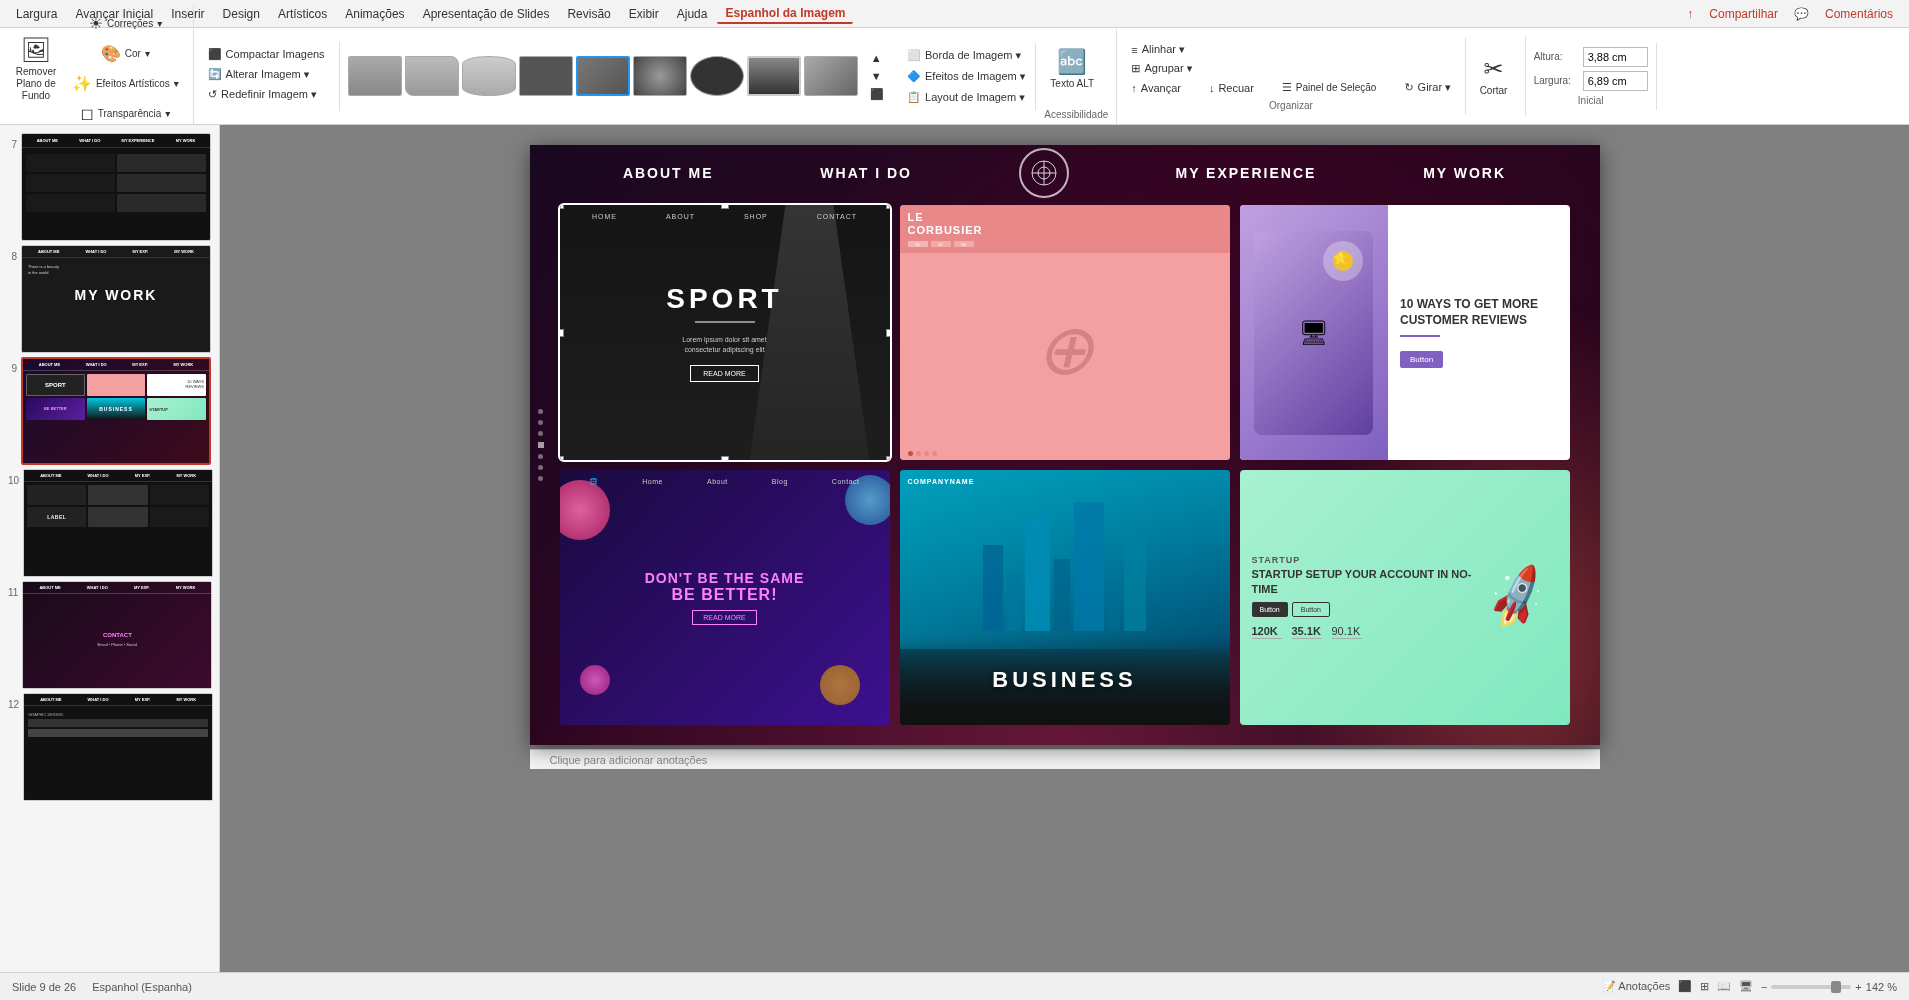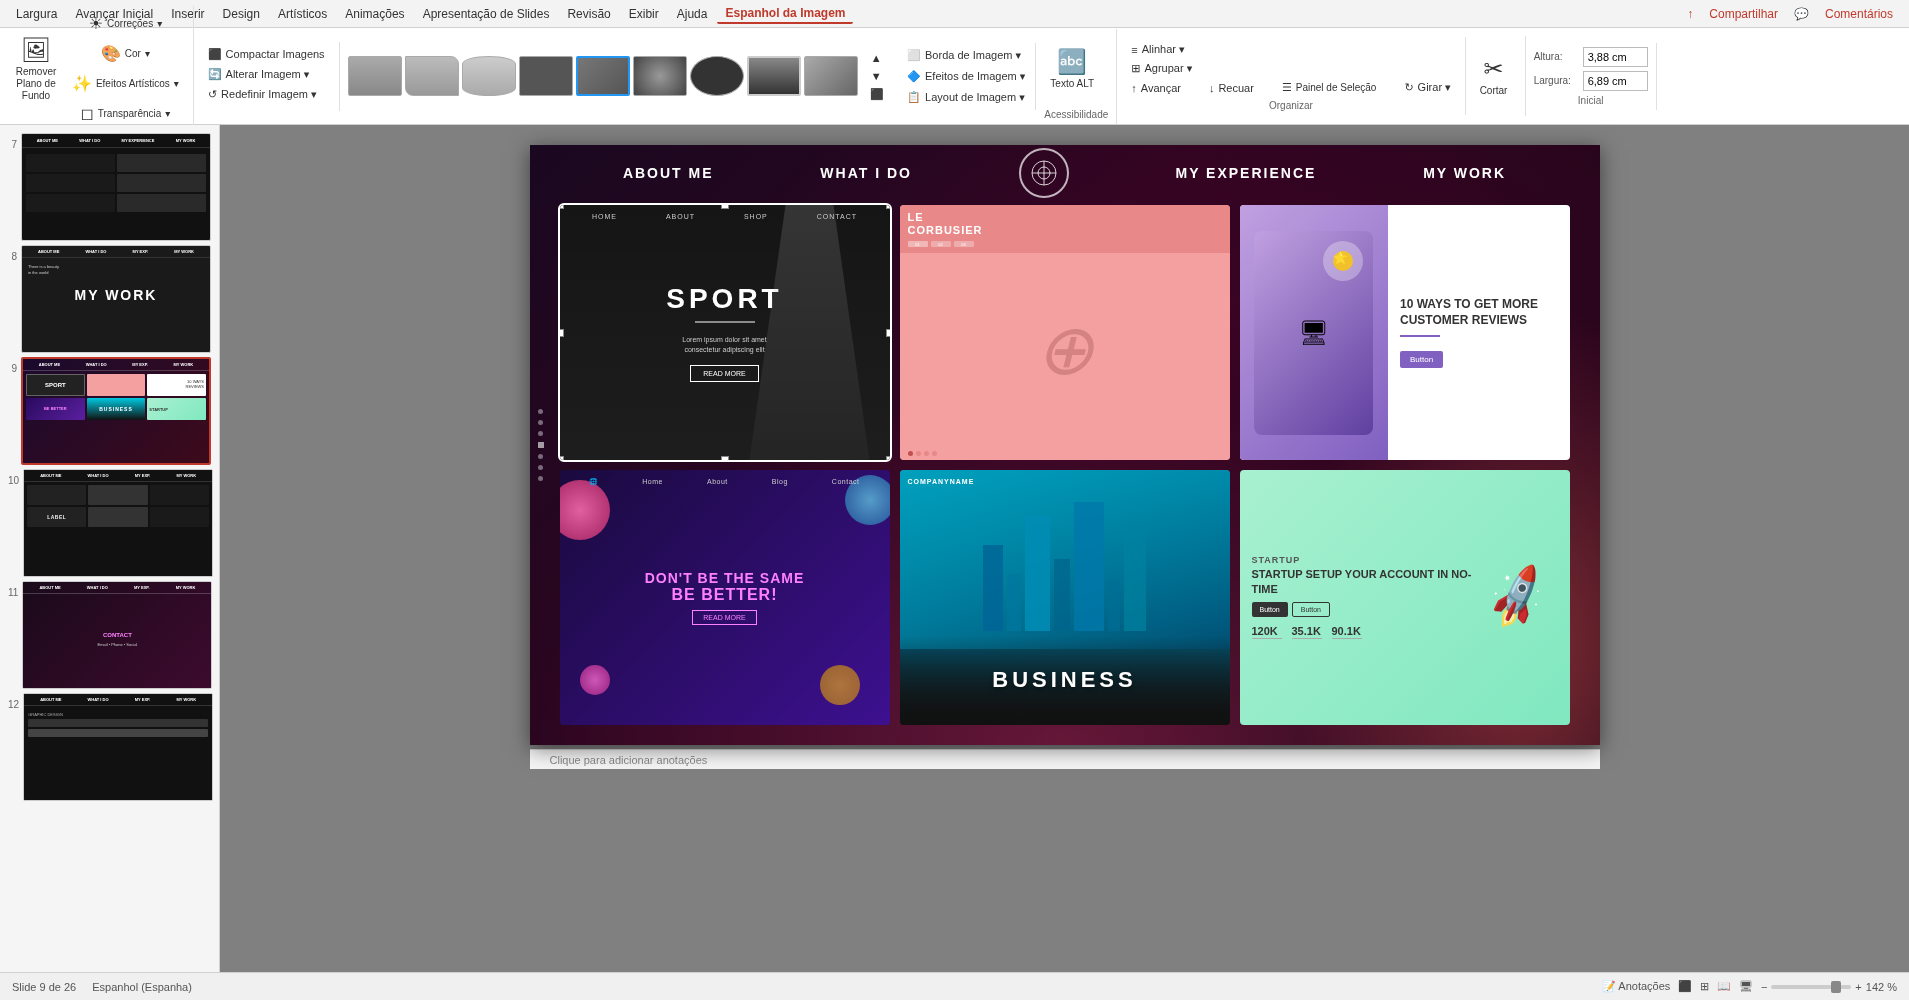--- a/index.html
+++ b/index.html
@@ -758,21 +758,21 @@
               <div style="display:flex;gap:10px;margin-top:8px;">
                 <div style="display:flex;flex-direction:column;">
                   <span style="font-size:11px;font-weight:bold;color:#333;">120K</span>
                   <div style="height:1px;background:#aaa;width:30px;margin:1px 0;"></div>
                 </div>
                 <div style="display:flex;flex-direction:column;">
                   <span style="font-size:11px;font-weight:bold;color:#333;">35.1K</span>
                   <div style="height:1px;background:#aaa;width:30px;margin:1px 0;"></div>
                 </div>
                 <div style="display:flex;flex-direction:column;">
-                  <span style="font-size:11px;font-weight:bold;color:#333;">90.1K</span>
+                  <span style="font-size:11px;font-weight:normal;color:#333;">90.1K</span>
                   <div style="height:1px;background:#aaa;width:30px;margin:1px 0;"></div>
                 </div>
               </div>
             </div>
 
             <div style="width:80px;display:flex;align-items:center;justify-content:center;">
               <div style="font-size:48px;transform:rotate(-20deg);">🚀</div>
             </div>
           </div>
         </div>

